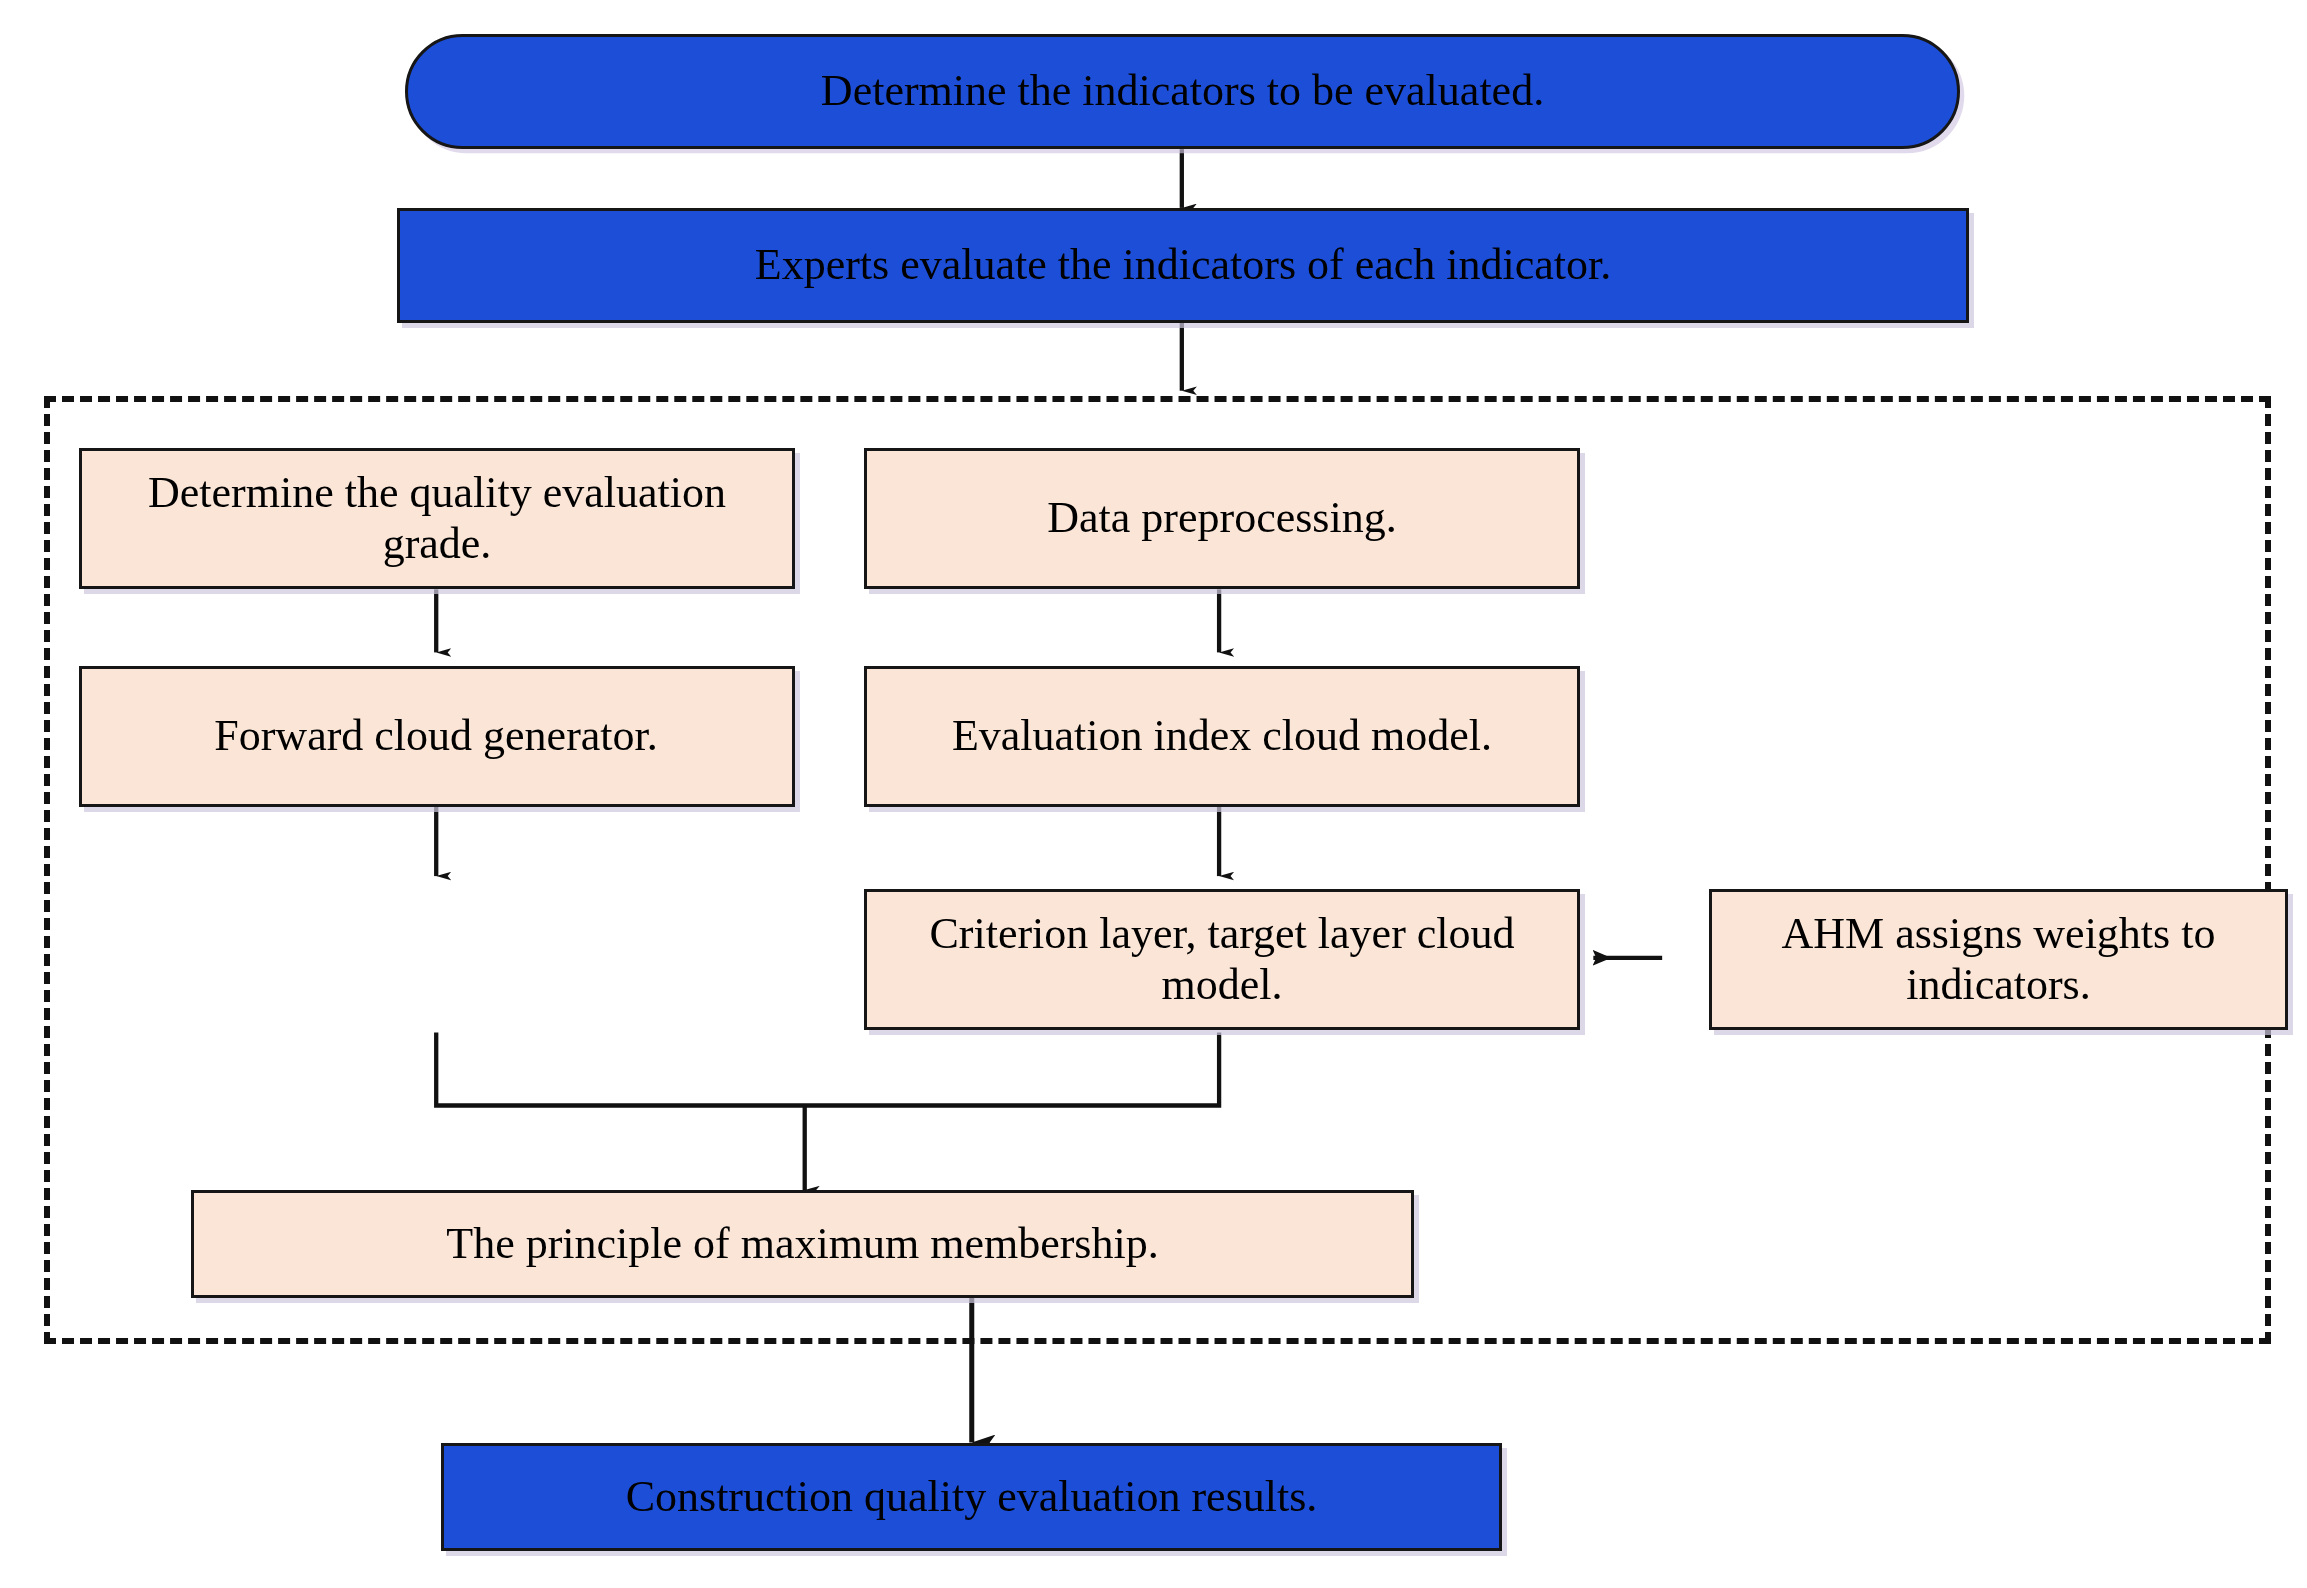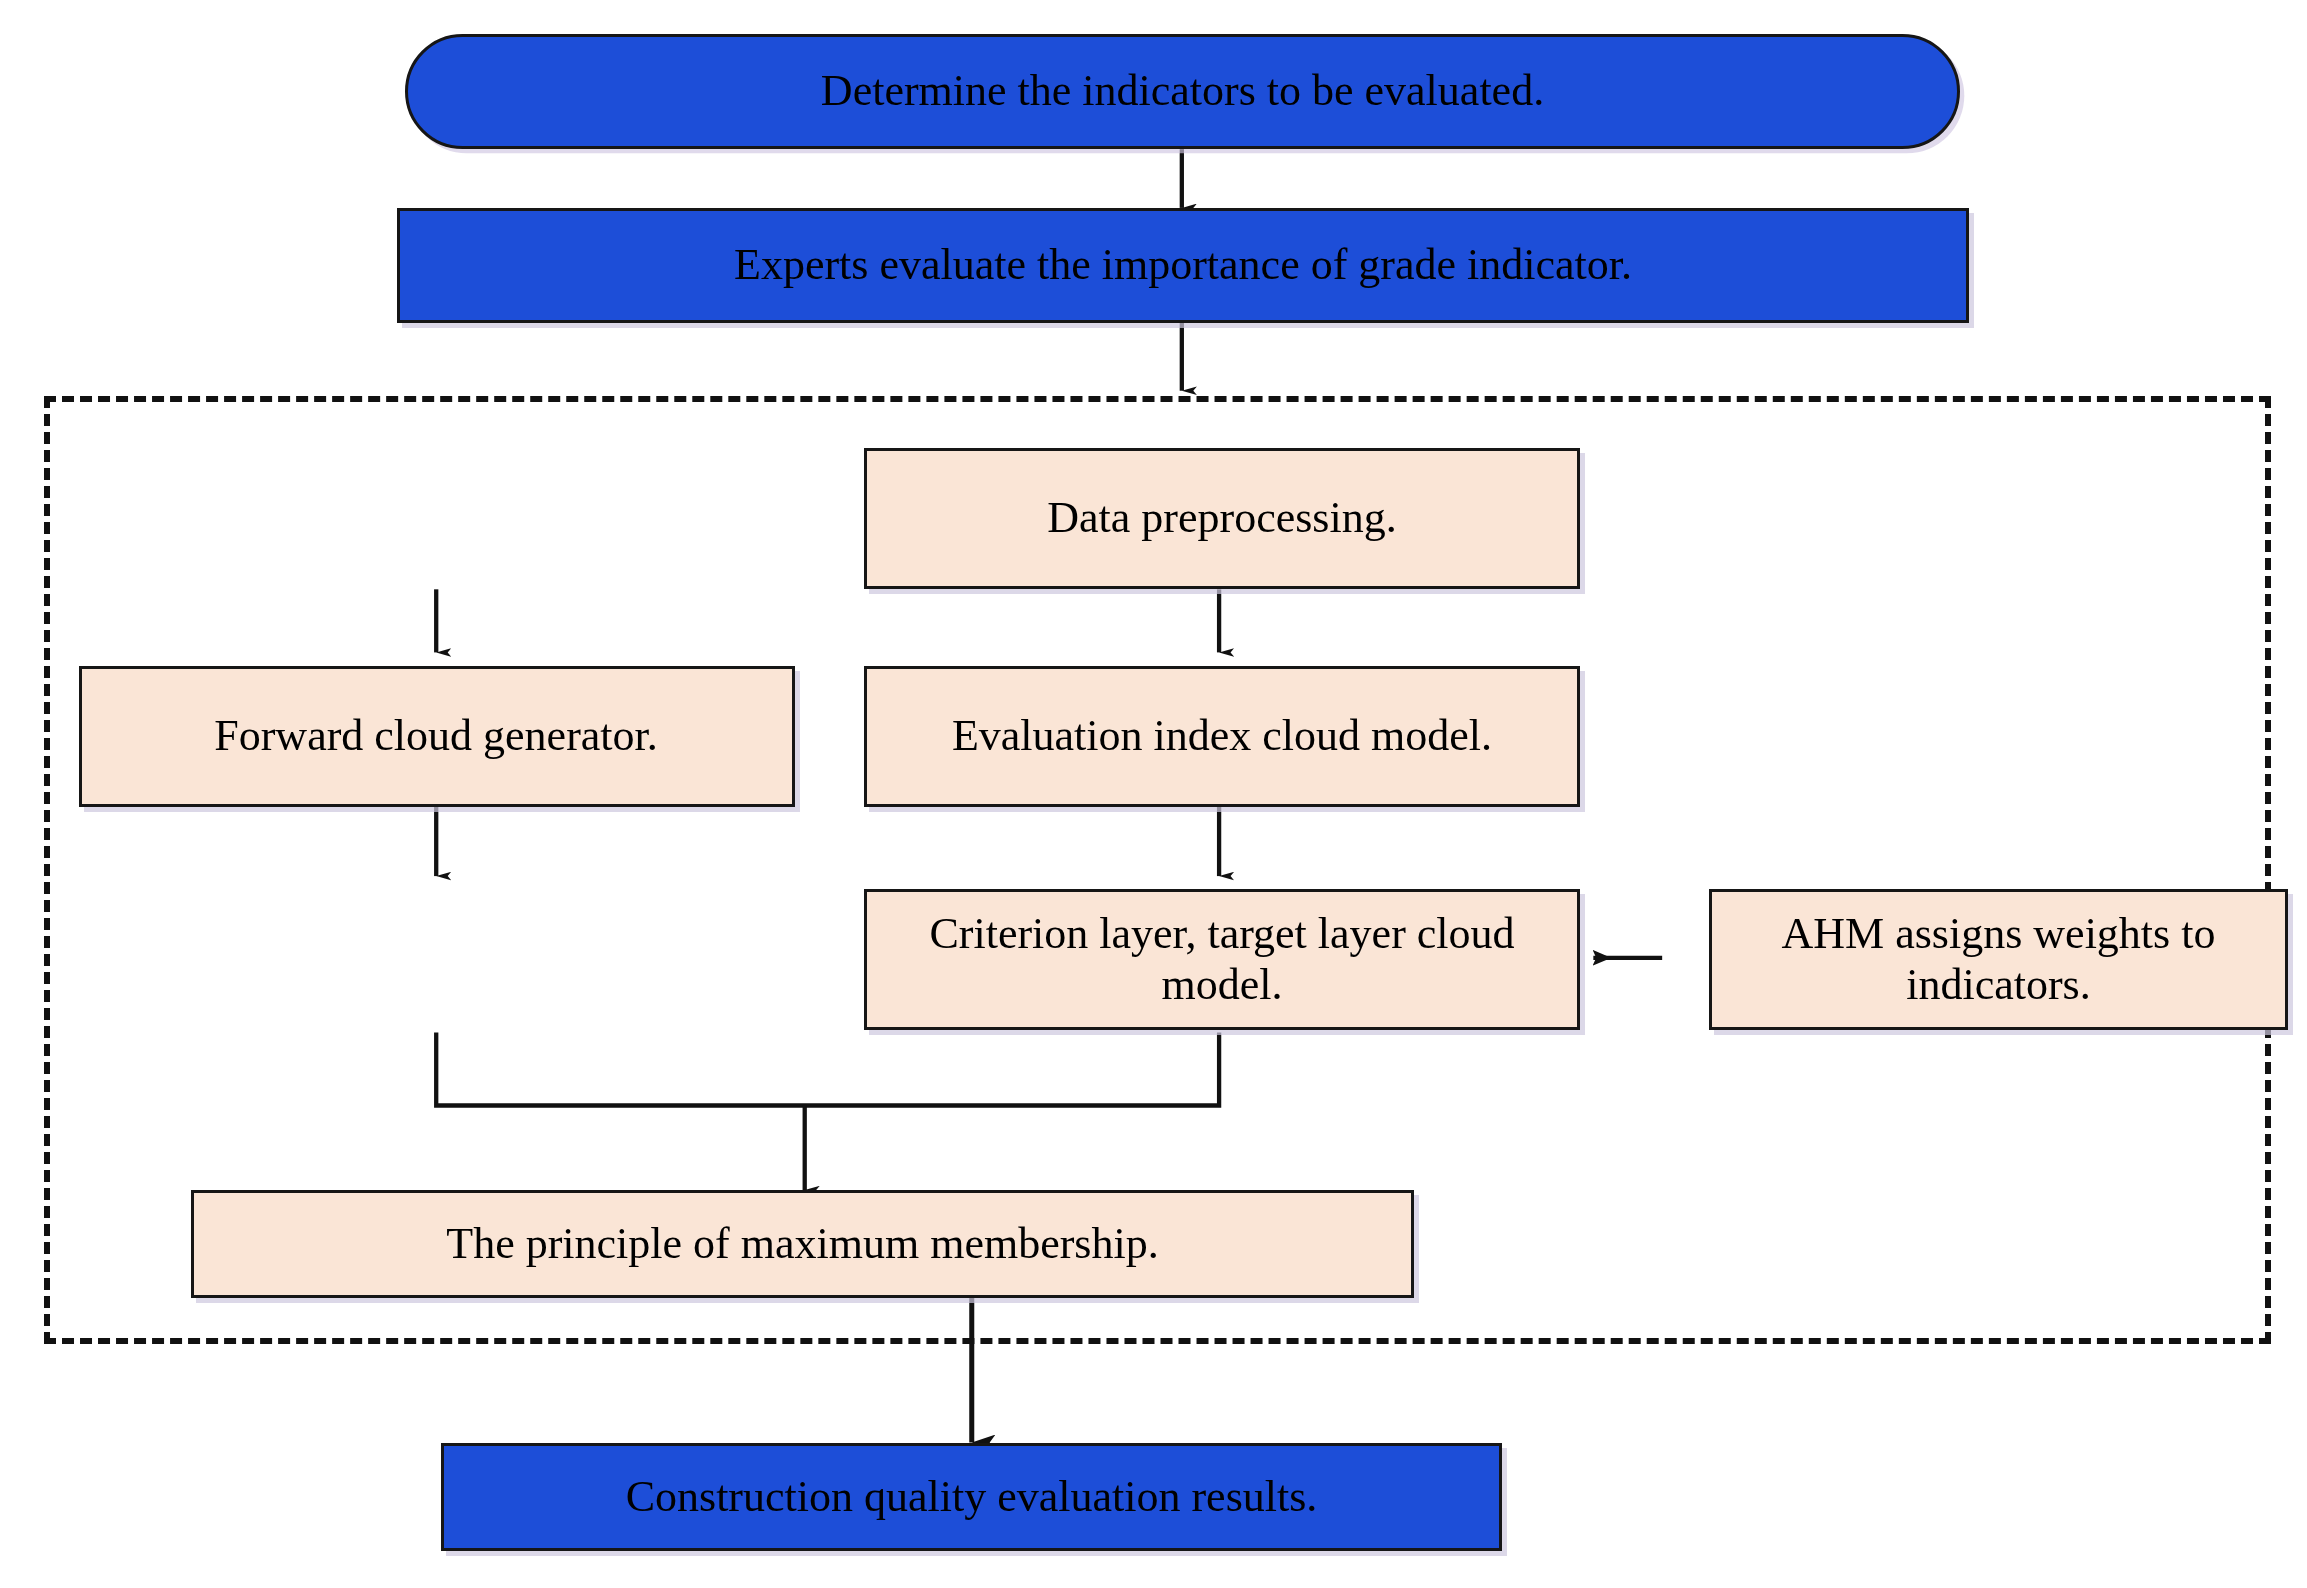--- a/index.html
+++ b/index.html
@@ -103,23 +103,26 @@
     <line x1="1122" y1="1542" x2="1122" y2="1660" stroke="#111111" stroke-width="6" marker-end="url(#arrowThin)"></line>
 
     <line x1="1355" y1="1810" x2="1355" y2="2012" stroke="#111111" stroke-width="7" marker-end="url(#arrowFat)"></line>
   </svg>
 
   <div class="node blue pill" style="left:405px; top:34px; width:1555px; height:115px;">
     <span class="txt">Determine the indicators to be evaluated.</span>
   </div>
 
   <div class="node blue" style="left:397px; top:208px; width:1572px; height:115px;">
-    <span class="txt">Experts evaluate the importance of grade indicator.</span>
+    <span class="txt">Experts evaluate the indicators of each indicator.</span>
   </div>
 
+  <div class="node peach" style="left:79px; top:448px; width:716px; height:141px;">
+    <span class="txt">Determine the quality evaluation grade.</span>
+  </div>
 
   <div class="node peach" style="left:864px; top:448px; width:716px; height:141px;">
     <span class="txt">Data preprocessing.</span>
   </div>
 
   <div class="node peach" style="left:79px; top:666px; width:716px; height:141px;padding-left:8px;">
     <span class="txt">Forward cloud generator.</span>
   </div>
 
   <div class="node peach" style="left:864px; top:666px; width:716px; height:141px;text-align:right;">

